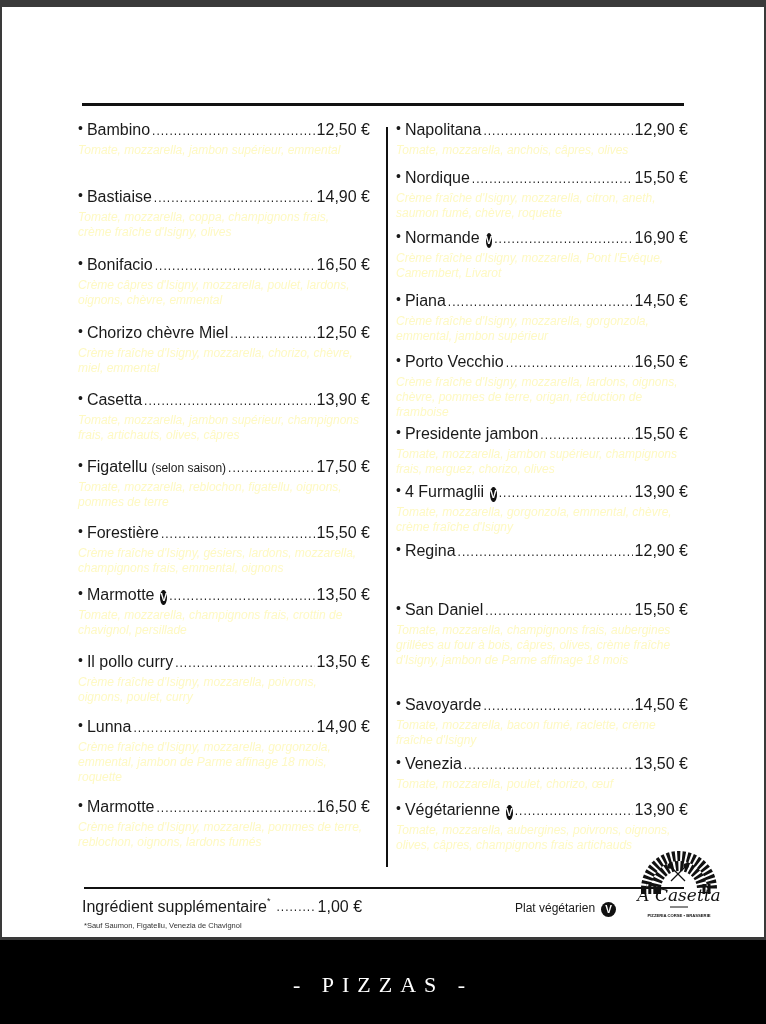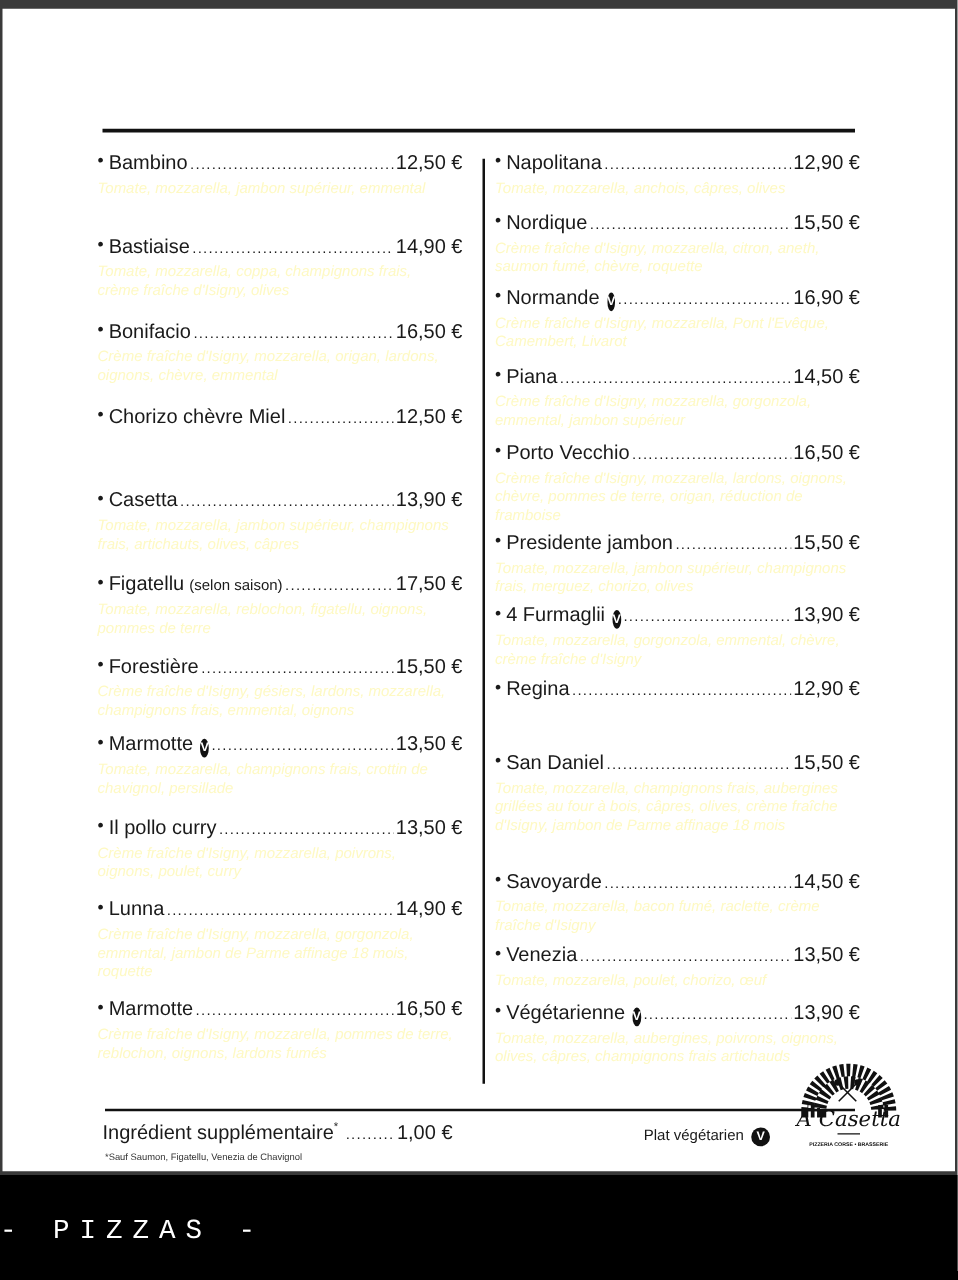--- a/index.html
+++ b/index.html
@@ -22,21 +22,21 @@
   .desc { font-style:italic; font-size:12px; color:#fef9c3; line-height:15px; margin-left:0; margin-top:2px; width:285px; }
   .bottom-rule { position:absolute; left:82px; top:880px; width:600px; height:2px; background:#111; }
   .footer-extra { position:absolute; left:82px; top:898px; display:flex; align-items:center; font-size:16px; color:#1a1a1a; }
   .footer-extra .star { font-size:9px; position:relative; top:-6px; }
   .footer-extra .dots2 { font-size:12px; margin:0 2px 0 6px; letter-spacing:1px; }
   .footer-note { position:absolute; left:84px; top:921px; font-size:7.5px; color:#333; }
   .footer-service { position:absolute; left:395px; top:951px; font-size:16px; color:#14b8a6; }
   .footer-veg { position:absolute; left:515px; top:901px; font-size:12px; color:#1a1a1a; display:flex; align-items:flex-start; }
   .logo { position:absolute; left:636px; top:845px; width:86px; height:86px; }
   .banner { position:absolute; left:0; top:940px; width:766px; height:84px; background:#000; }
-  .banner-title { position:absolute; left:0; width:766px; top:972px; color:#fff; font-family:Liberation Mono, monospace; font-size:22px; letter-spacing:8px; }
+  .banner-title { position:absolute; left:0; width:766px; top:972px; text-align:center; color:#fff; font-family:Liberation Serif, serif; font-size:22px; letter-spacing:8px; }
 </style>
 </head>
 <body>
 
 <div class="page">
   <div class="top-rule"></div>
   <div class="col-divider"></div>
   <div class="bottom-rule"></div>
 </div>
 
@@ -59,29 +59,30 @@
       </div>
       <div class="desc">Tomate, mozzarella, coppa, champignons frais, crème fraîche d'Isigny, olives</div>
     </div>
     <div class="item" style="top: 135px;">
       <div class="item-head">
         <span class="bullet">•</span>
         <span class="name">Bonifacio</span>
         <span class="dots"></span>
         <span class="price">16,50 €</span>
       </div>
-      <div class="desc">Crème fraîche d'Isigny, mozzarella, origan, lardons, oignons, chèvre, emmental</div>
+      <div class="desc">Crème câpres d'Isigny, mozzarella, poulet, lardons, oignons, chèvre, emmental</div>
     </div>
     <div class="item" style="top: 203px;">
       <div class="item-head">
         <span class="bullet">•</span>
         <span class="name">Chorizo chèvre Miel</span>
         <span class="dots"></span>
         <span class="price">12,50 €</span>
       </div>
+      <div class="desc">Crème fraîche d'Isigny, mozzarella, chorizo, chèvre, miel, emmental</div>
     </div>
     <div class="item" style="top: 270px;">
       <div class="item-head">
         <span class="bullet">•</span>
         <span class="name">Casetta</span>
         <span class="dots"></span>
         <span class="price">13,90 €</span>
       </div>
       <div class="desc">Tomate, mozzarella, jambon supérieur, champignons frais, artichauts, olives, câpres</div>
     </div>

